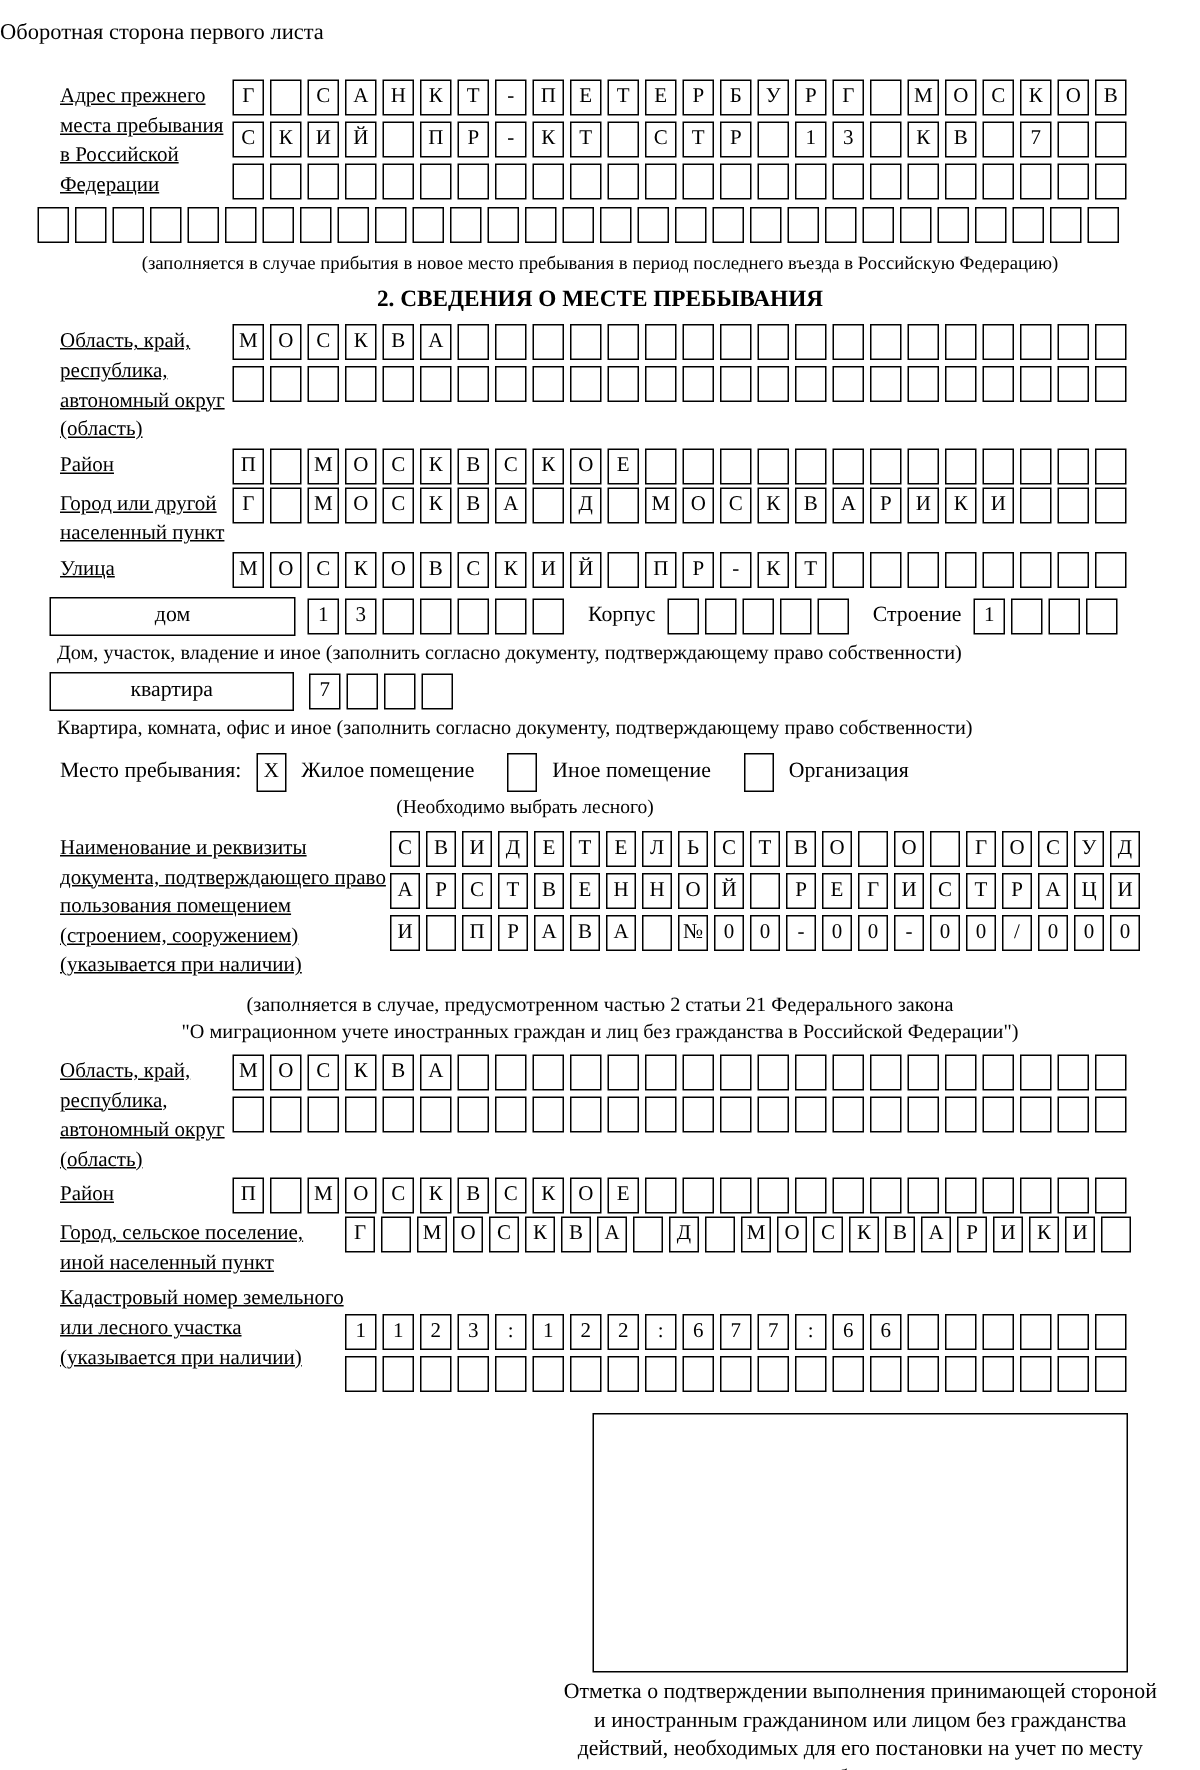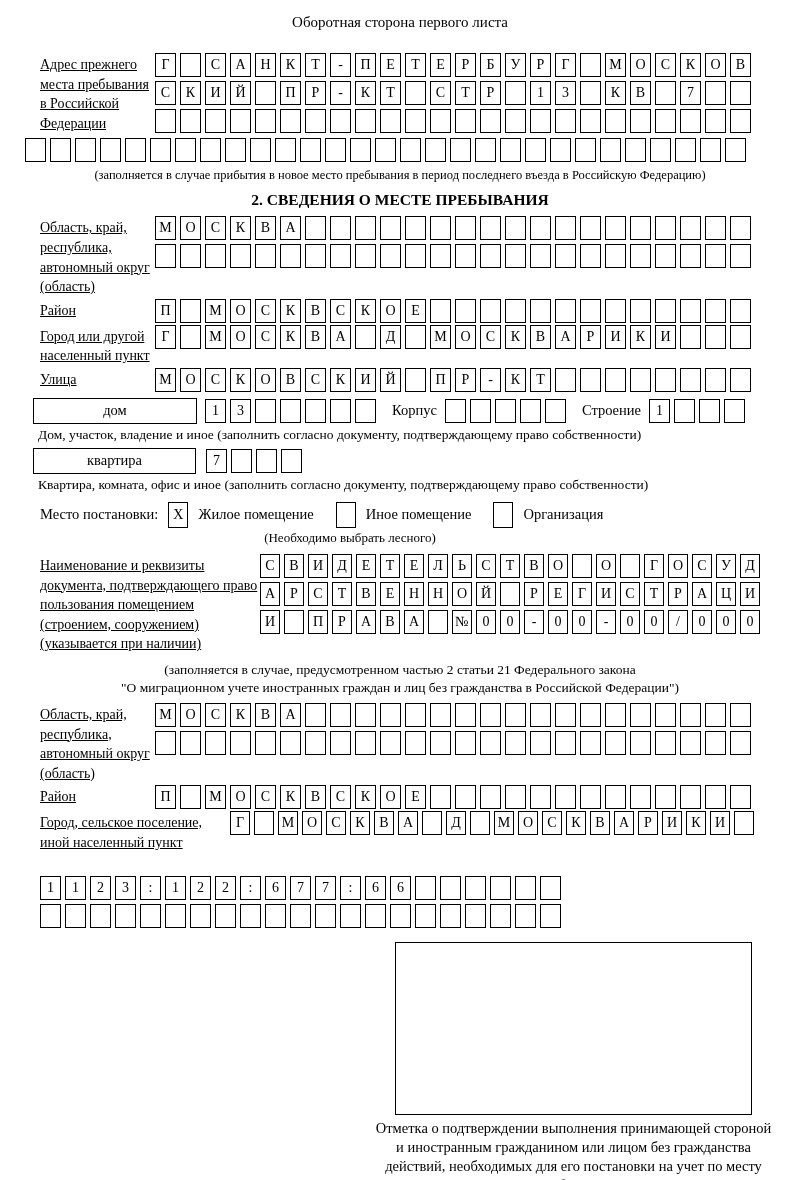--- a/index.html
+++ b/index.html
@@ -4,21 +4,21 @@
 <style>
   * { margin:0; padding:0; box-sizing:border-box; }
   html,body { background:#fff; }
   body {
     width:800px; height:1180px; overflow:hidden;
     font-family:"Liberation Serif","DejaVu Serif",serif;
     color:#000; font-size:15px;
   }
   .page { position:relative; width:800px; height:1180px; padding-top:14px; }
 
-  .header-note { text-align:center; font-size:15px; }
+  .header-note { text-align:left; font-size:15px; }
 
   .field { display:flex; margin-left:40px; }
   .lbl { flex:none; font-size:14px; line-height:1.4; padding-top:2px;text-decoration:underline; }
   .w115 { width:115px; }
   .w190 { width:190px; }
   .w220 { width:220px; }
   .rows { display:flex; flex-direction:column; gap:4px; }
   .cells { display:flex; gap:4px; }
   .cell {
     flex:none; width:21px; height:24px; border:1.5px solid #000;
@@ -373,21 +373,21 @@
     <div class="cells">
         <span class="cell">7</span>
         <span class="cell"></span>
         <span class="cell"></span>
         <span class="cell"></span>
       </div>
   </div>
   <div class="note-left">Квартира, комната, офис и иное (заполнить согласно документу, подтверждающему право собственности)</div>
 
   <div class="mesto-row">
-    <span class="mesto-lbl">Место постановки:</span>
+    <span class="mesto-lbl">Место пребывания:</span>
     <span class="chk">X</span>
     <span class="opt">Жилое помещение</span>
     <span class="chk"></span>
     <span class="opt">Иное помещение</span>
     <span class="chk"></span>
     <span class="opt">Организация</span>
   </div>
   <div class="mesto-note">(Необходимо выбрать лесного)</div>
 
   <div class="field f-doc">
@@ -578,20 +578,21 @@
         <span class="cell">А</span>
         <span class="cell">Р</span>
         <span class="cell">И</span>
         <span class="cell">К</span>
         <span class="cell">И</span>
         <span class="cell"></span>
       </div>
   </div>
 
   <div class="field f-city">
+    <div class="lbl w190">Кадастровый номер земельного или лесного участка (указывается при наличии)</div>
     <div class="rows" style="padding-top:22px;">
       <div class="cells">
           <span class="cell">1</span>
           <span class="cell">1</span>
           <span class="cell">2</span>
           <span class="cell">3</span>
           <span class="cell">:</span>
           <span class="cell">1</span>
           <span class="cell">2</span>
           <span class="cell">2</span>

